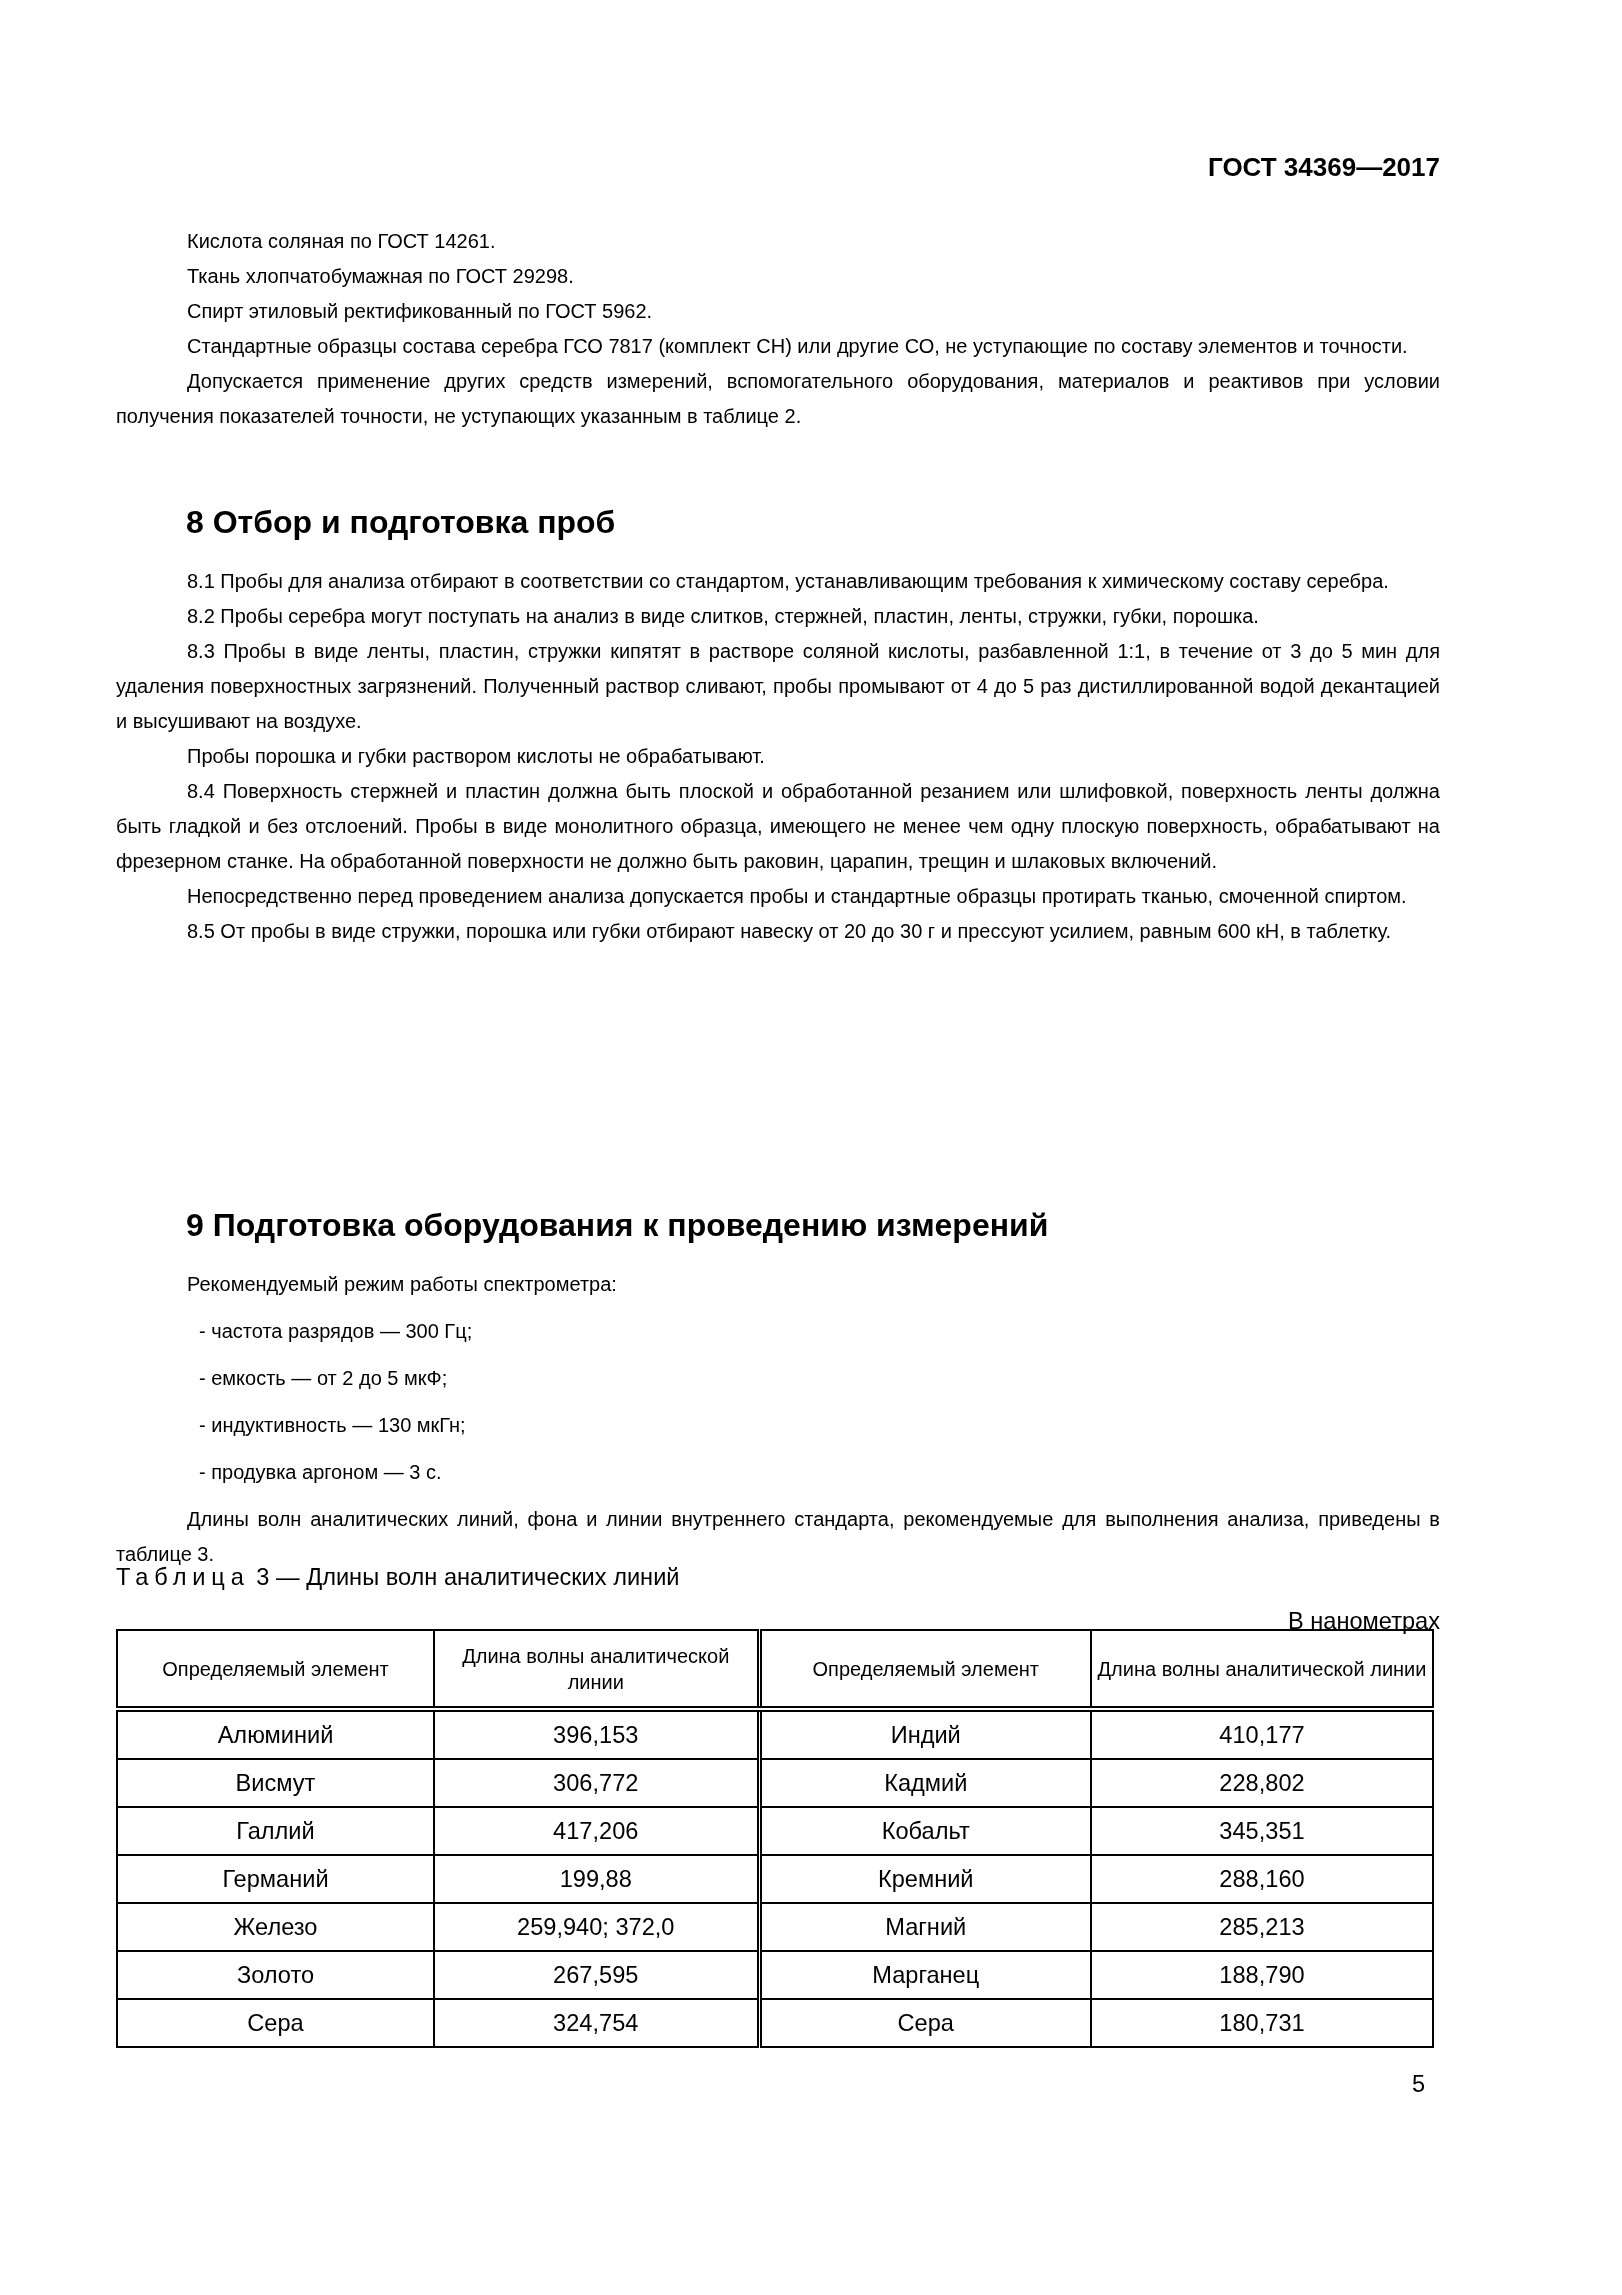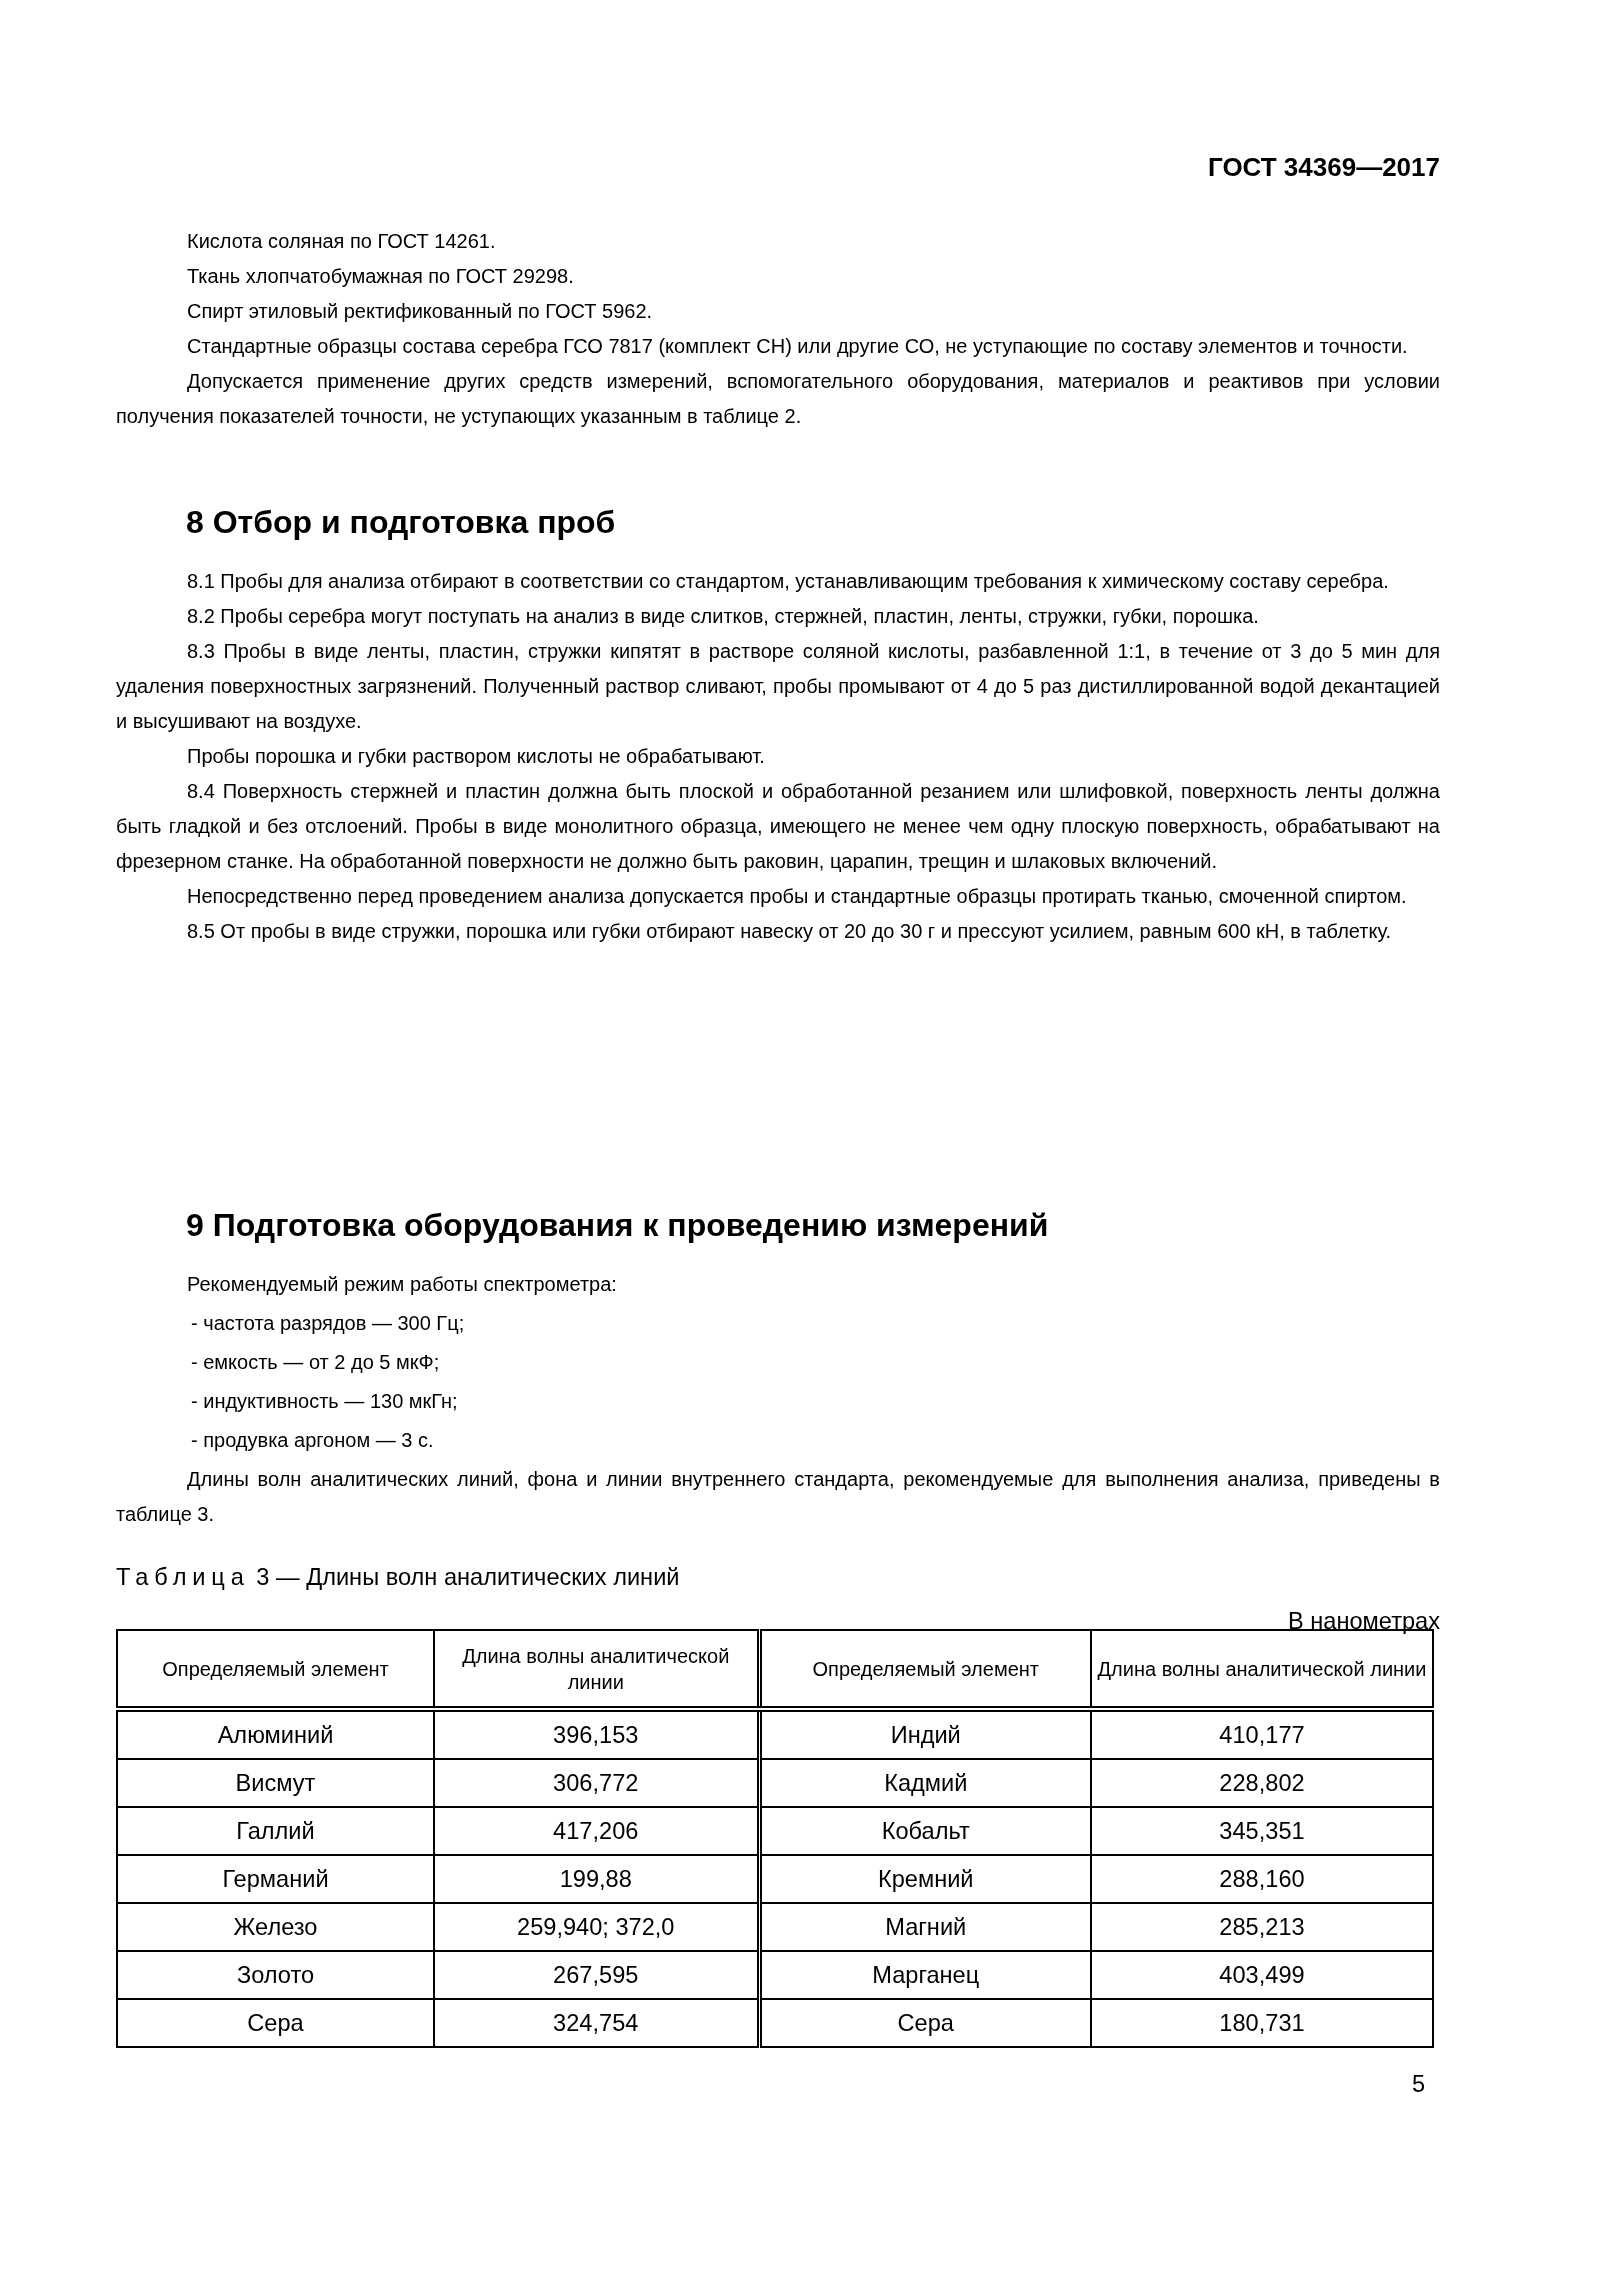--- a/index.html
+++ b/index.html
@@ -1,21 +1,21 @@
 <!DOCTYPE html>
 <html style="font-size:10.5px"><head>
 <meta charset="utf-8">
 <style>
   html, body { margin: 0; padding: 0; background: #ffffff; }
   body { width: 1623px; height: 2295px; position: relative; overflow: hidden;
          font-family: "Liberation Sans", "DejaVu Sans", sans-serif; color: #000; }
   .doc-header { position: absolute; right: 183px; top: 152px; font-size: 26px; font-weight: bold; letter-spacing: 0px; }
   .block { position: absolute; left: 116px; width: 1324px; font-size: 20px; line-height: 35px; }
   .p { margin: 0; text-align: justify; text-indent: 71px; }
-  .li { margin: 4px; padding-left: 71px; }
+  .li { margin: 12px; padding-left: 71px; }
   .h { position: absolute; left: 186px; font-size: 32px; font-weight: bold; line-height: 39px; margin: 0; }
   .caption { position: absolute; left: 116px; top: 1563px; font-size: 23.6px; line-height: 29px; }
   .caption .spaced { letter-spacing: 5.9px; }
   .units { position: absolute; right: 183px; top: 1607px; font-size: 23.6px; line-height: 29px; }
   table.t { position: absolute; left: 116px; top: 1629px; width: 1316px; border-collapse: collapse;
             font-size: 23.6px; table-layout: fixed; }
   table.t td, table.t th { border: 2px solid #000; text-align: center; vertical-align: middle; padding: 0; font-weight: normal; }
   table.t th { height: 75px; font-size: 20px; line-height: 26px; }
   table.t td { height: 46px; }
   table.t thead tr th { border-bottom: 6.5px double #000; }
@@ -102,21 +102,21 @@
     <tr>
       <td>Железо</td>
       <td class="mid">259,940; 372,0</td>
       <td>Магний</td>
       <td>285,213</td>
     </tr>
     <tr>
       <td>Золото</td>
       <td class="mid">267,595</td>
       <td>Марганец</td>
-      <td>403,499</td>
+      <td>188,790</td>
     </tr>
     <tr>
       <td>Сера</td>
       <td class="mid">324,754</td>
       <td>Сера</td>
       <td>180,731</td>
     </tr>
   </tbody>
 </table>
 

